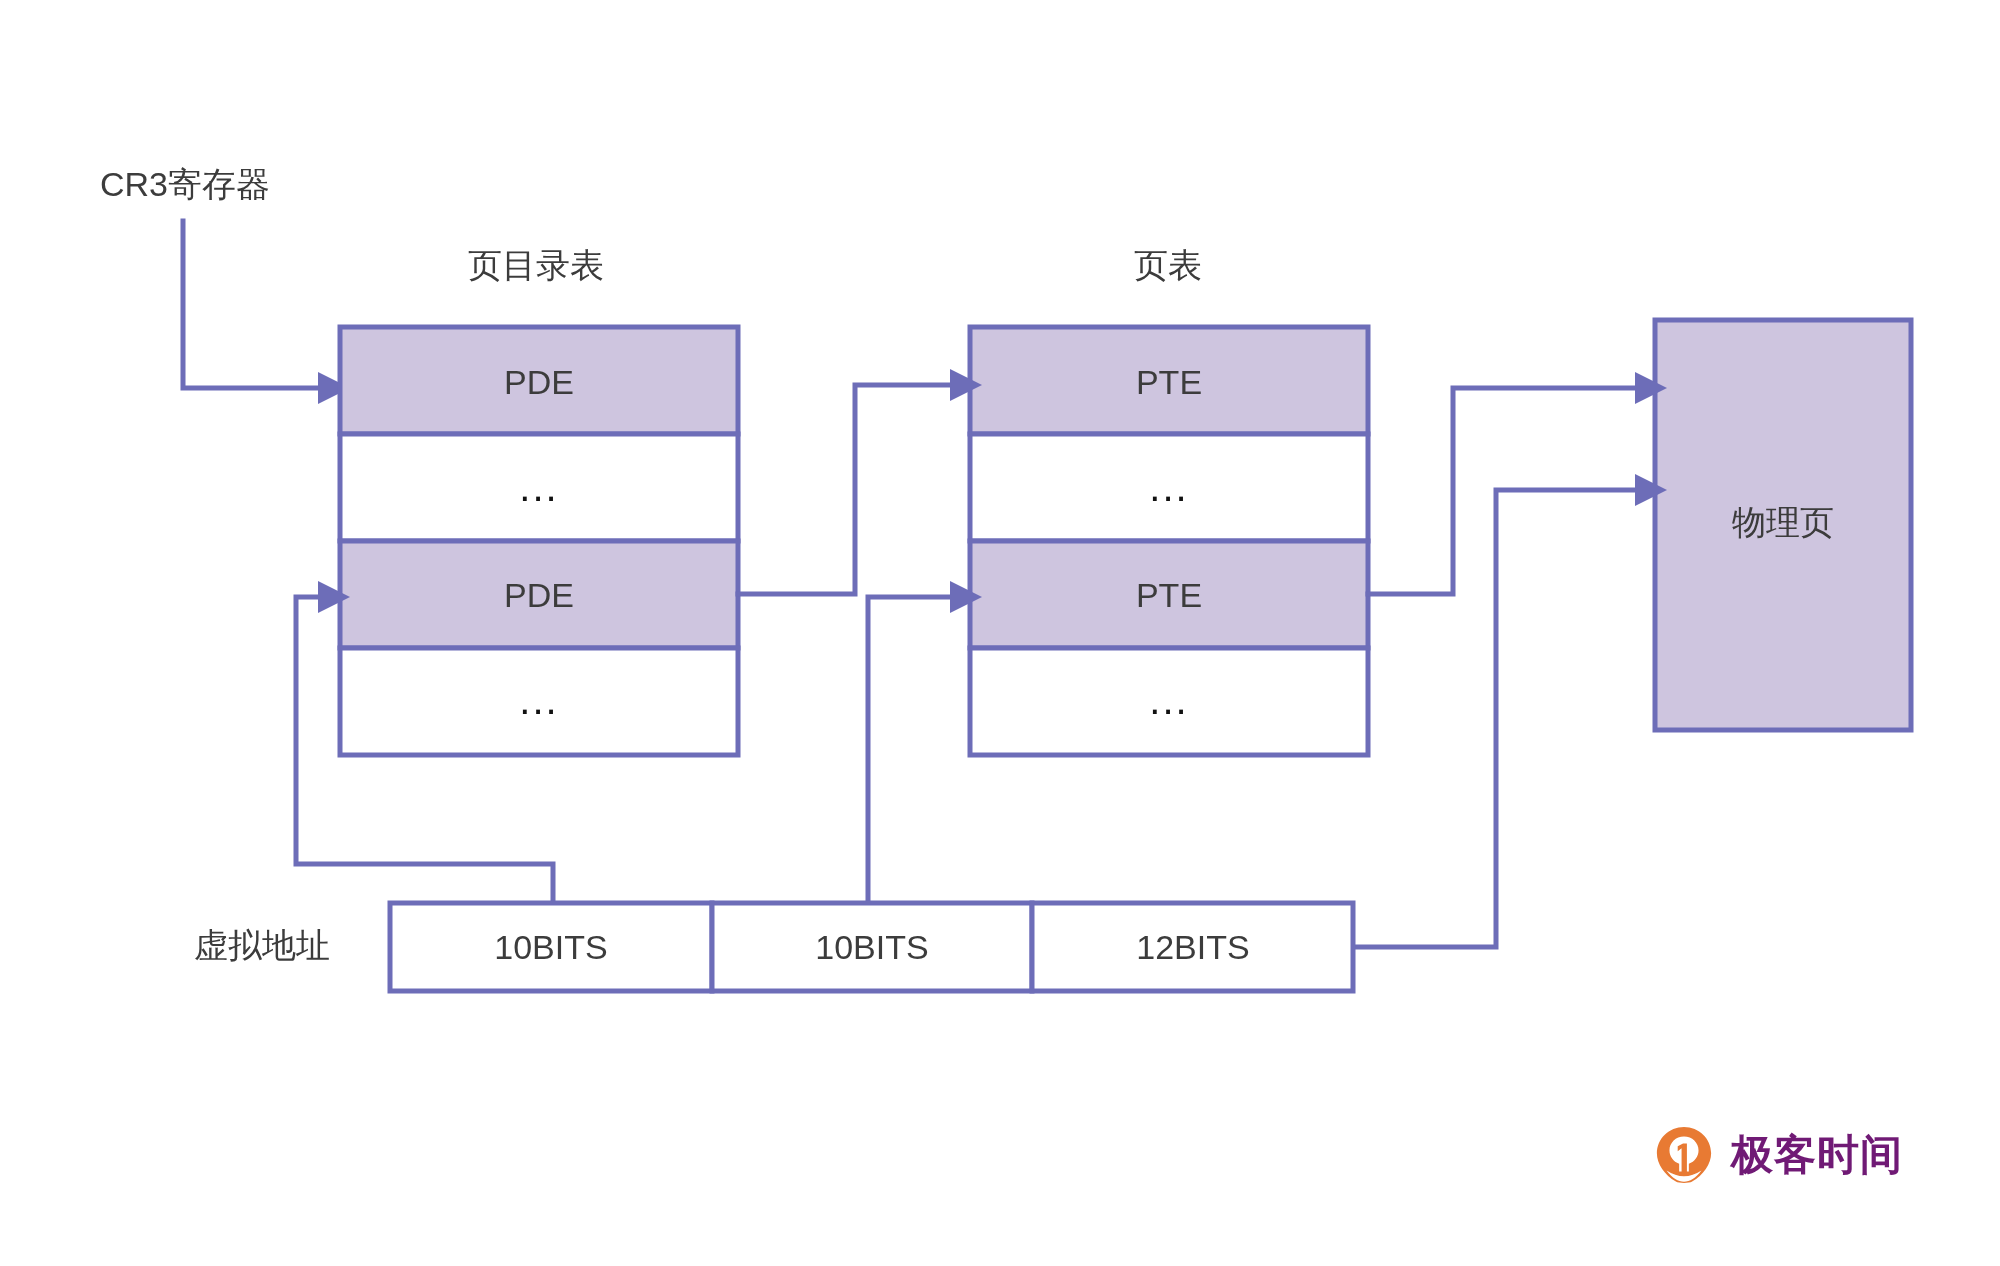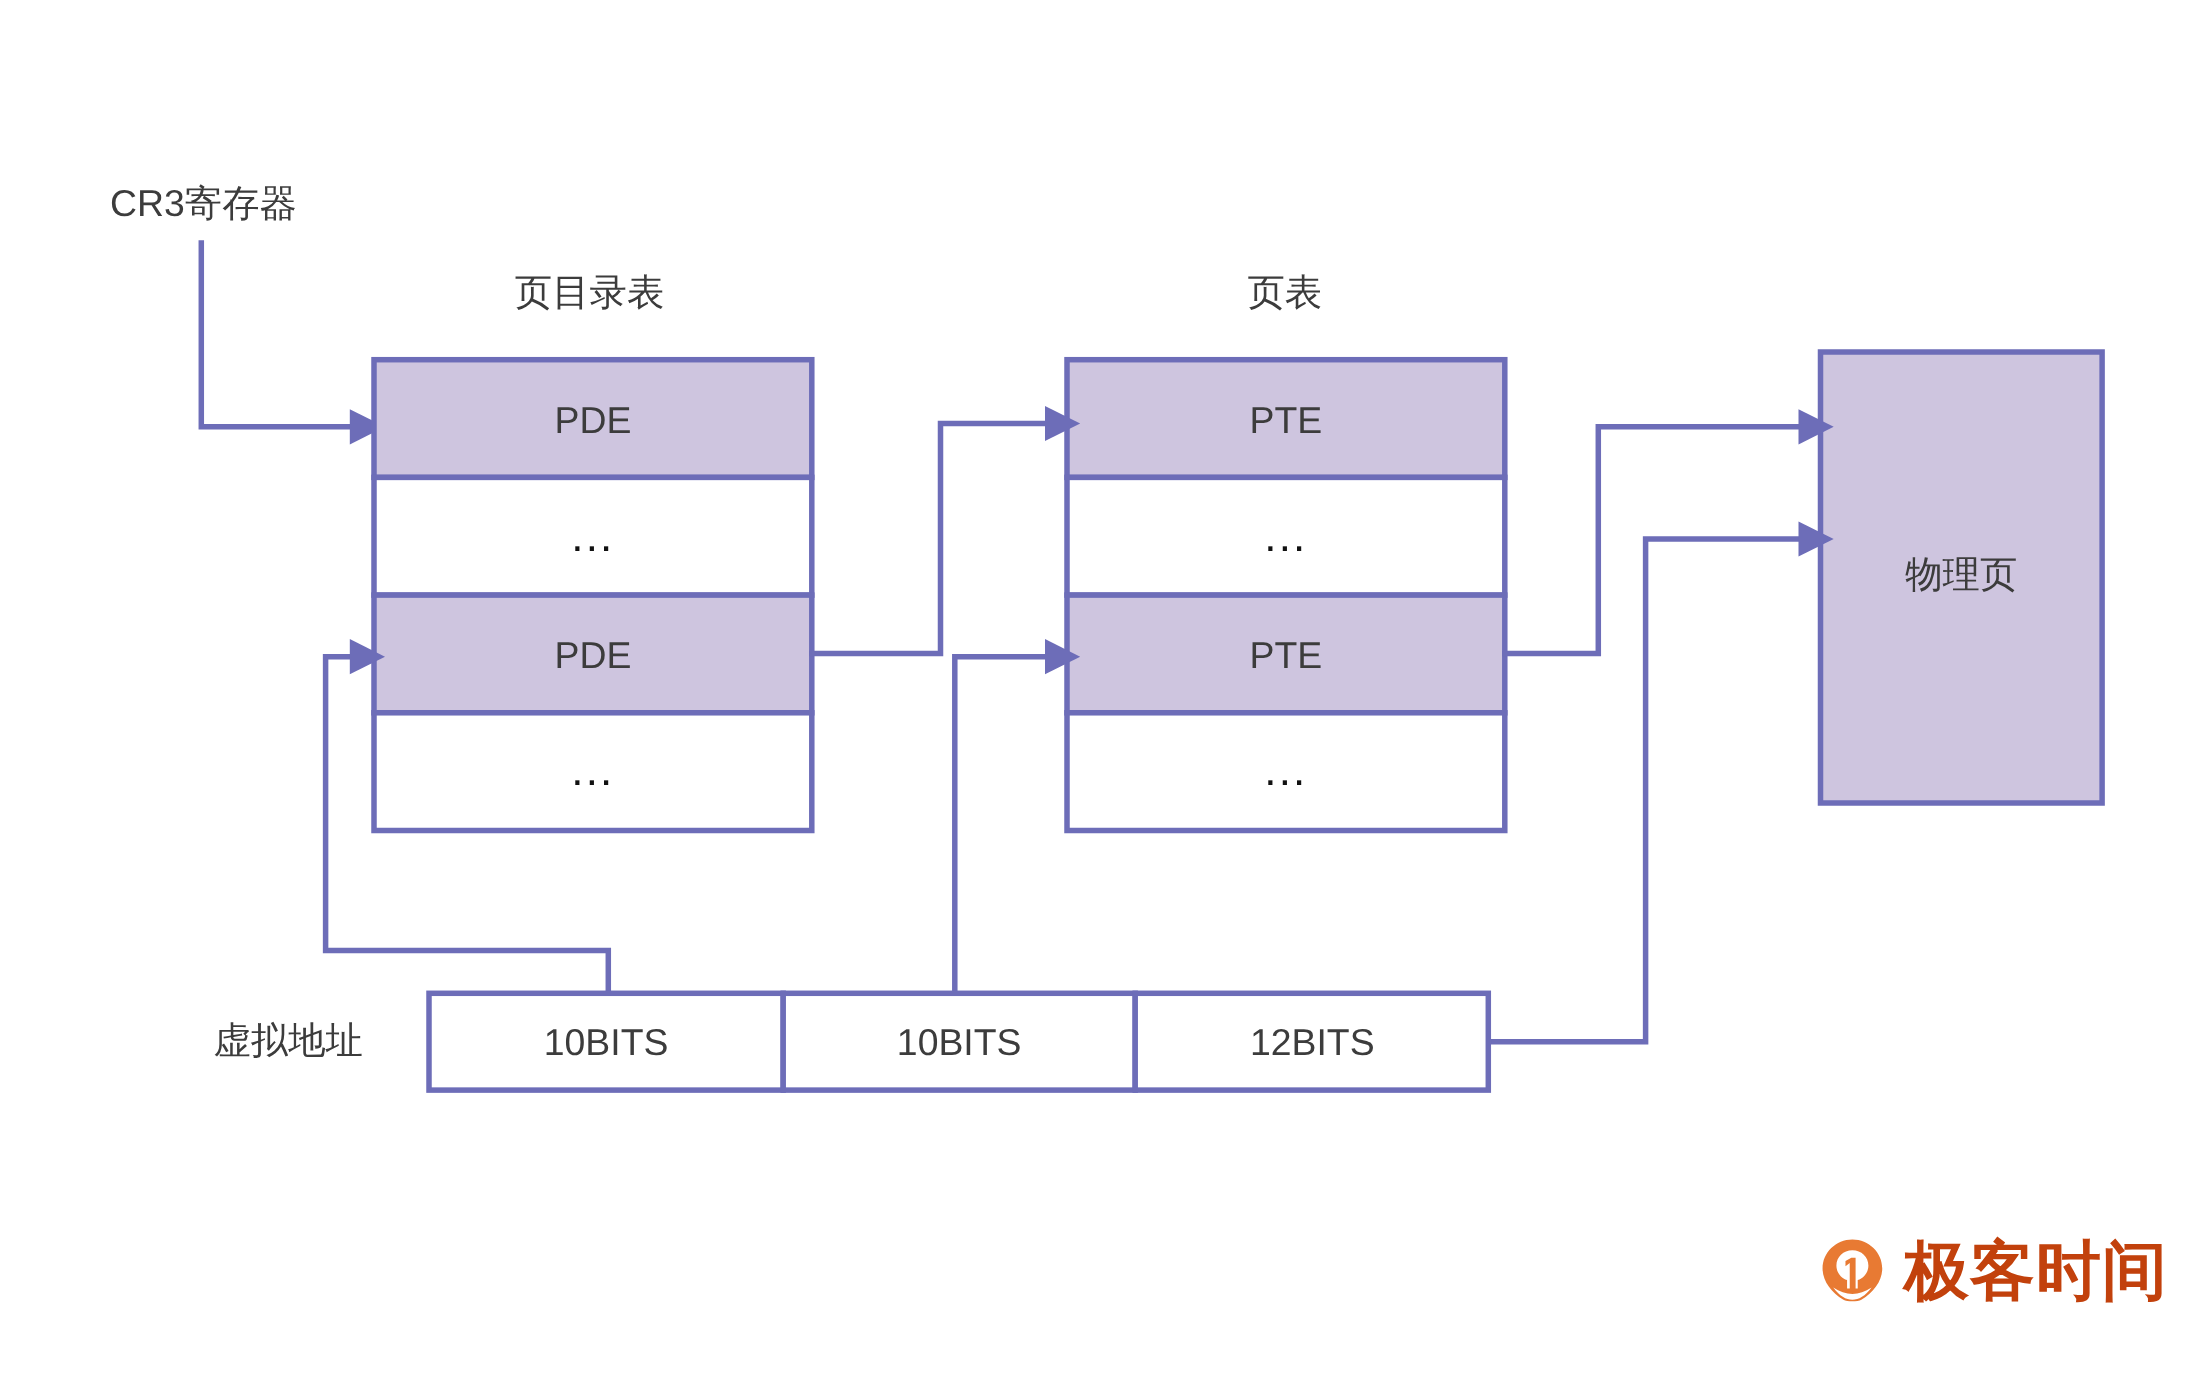--- a/index.html
+++ b/index.html
@@ -93,23 +93,23 @@
     gap: 16px;
   }
   #brand-logo .mark {
     width: 62px;
     height: 62px;
     flex: 0 0 62px;
     position: relative;
   }
   #brand-logo .brand-text {
     font-family: "Liberation Sans", "DejaVu Sans", sans-serif;
-    font-size: 59px;
+    font-size: 42px;
     font-weight: 700;
-    color: #c2410c;
+    color: #701a75;
     letter-spacing: 1px;
     line-height: 1;
     white-space: nowrap;
   }
 </style>
 </head>
 <body>
 
 <div id="diagram-root">
 

